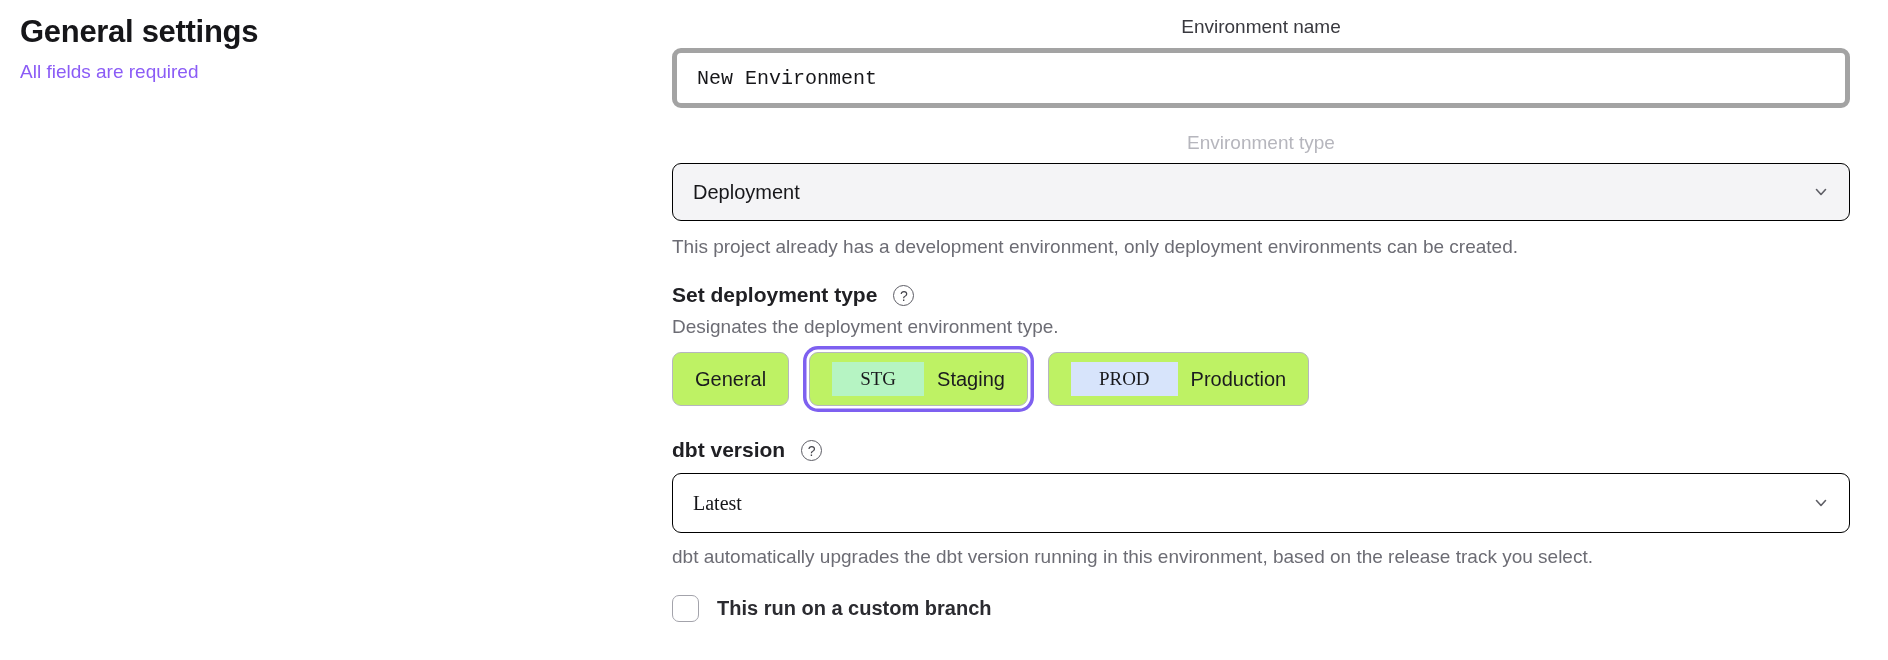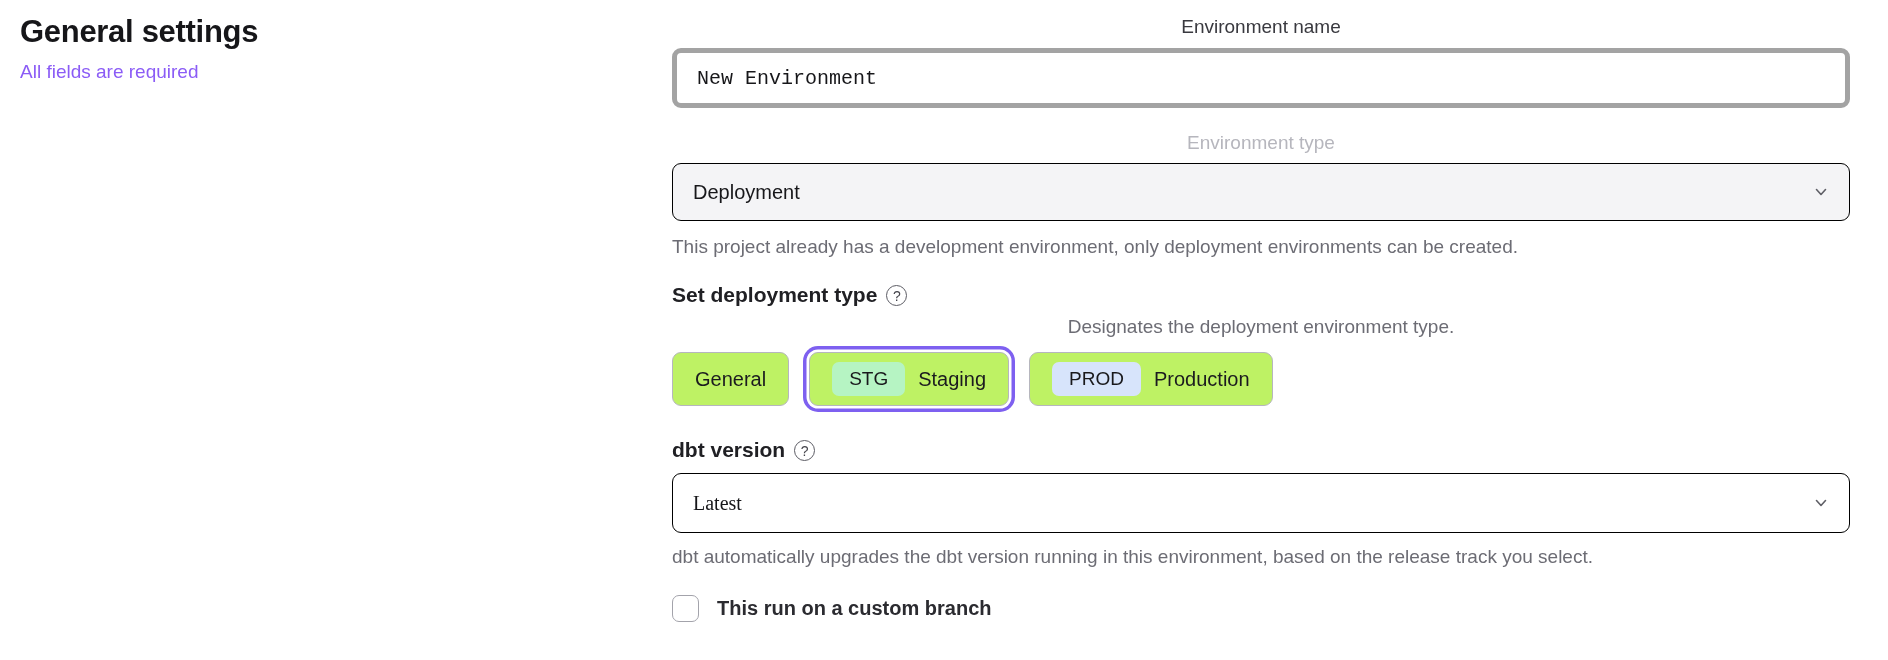--- a/index.html
+++ b/index.html
@@ -43,41 +43,41 @@
     justify-content: space-between; cursor: pointer;
   }
   .select.disabled { background: #f4f4f6; cursor: default; }
 
   .helper { margin: 15px 0 0; font-size: 19px; color: #6c6c74; }
 
   .section { margin-top: 24px; }
   .section-2 { margin-top: 25px; }
   .section-3 { margin-top: 30px; }
 
-  .heading-row { display: flex; align-items: center; gap: 9px; }
+  .heading-row { display: flex; align-items: center; gap: 16px; }
   .heading { font-size: 21px; font-weight: 700; color: #202024; }
   .help-icon {
     width: 21px; height: 21px; border: 1.5px solid #5c5c64;
     border-radius: 50%; display: inline-flex; align-items: center;
     justify-content: center; font-size: 14px; line-height: 1;
     color: #44444b; cursor: pointer; margin-top: 1px;
   }
-  .desc { margin: 9px 0 0; font-size: 19px; color: #6c6c74; text-align: center; }
+  .desc { margin: 9px 0 0; font-size: 19px; color: #6c6c74; }
 
   .btn-row { margin-top: 12px; display: flex; gap: 14px; align-items: center; height: 58px; }
   .type-btn {
     height: 54px; border: 1px solid #b6b6be; border-radius: 9px;
     background: #bef264; font-family: inherit; font-size: 20px;
     color: #1b1b1f; padding: 0 22px; display: inline-flex;
     align-items: center; gap: 13px; cursor: pointer;
   }
   .type-btn.selected { margin: 0 6px; }
   .badge {
-    display: inline-block; padding: 7px 17px; border-radius: 7px;
-    font-size: 19px; color: #19191c; line-height: 1.1;
+    display: inline-block; padding: 7px 28px; border-radius: 0;
+    font-size: 19px; color: #19191c; line-height: 1.1; font-family: Liberation Serif, serif;
   }
 
   .checkbox-row { margin-top: 27px; display: flex; align-items: center; gap: 18px; }
   .checkbox {
     width: 27px; height: 27px; border: 1.5px solid #a3a3ab;
     border-radius: 7px; background: #fff; cursor: pointer; flex: 0 0 auto;
   }
   .checkbox-label { font-size: 20px; font-weight: 700; color: #2b2b30; }
 
   .chevron-icon { flex: 0 0 auto; }

